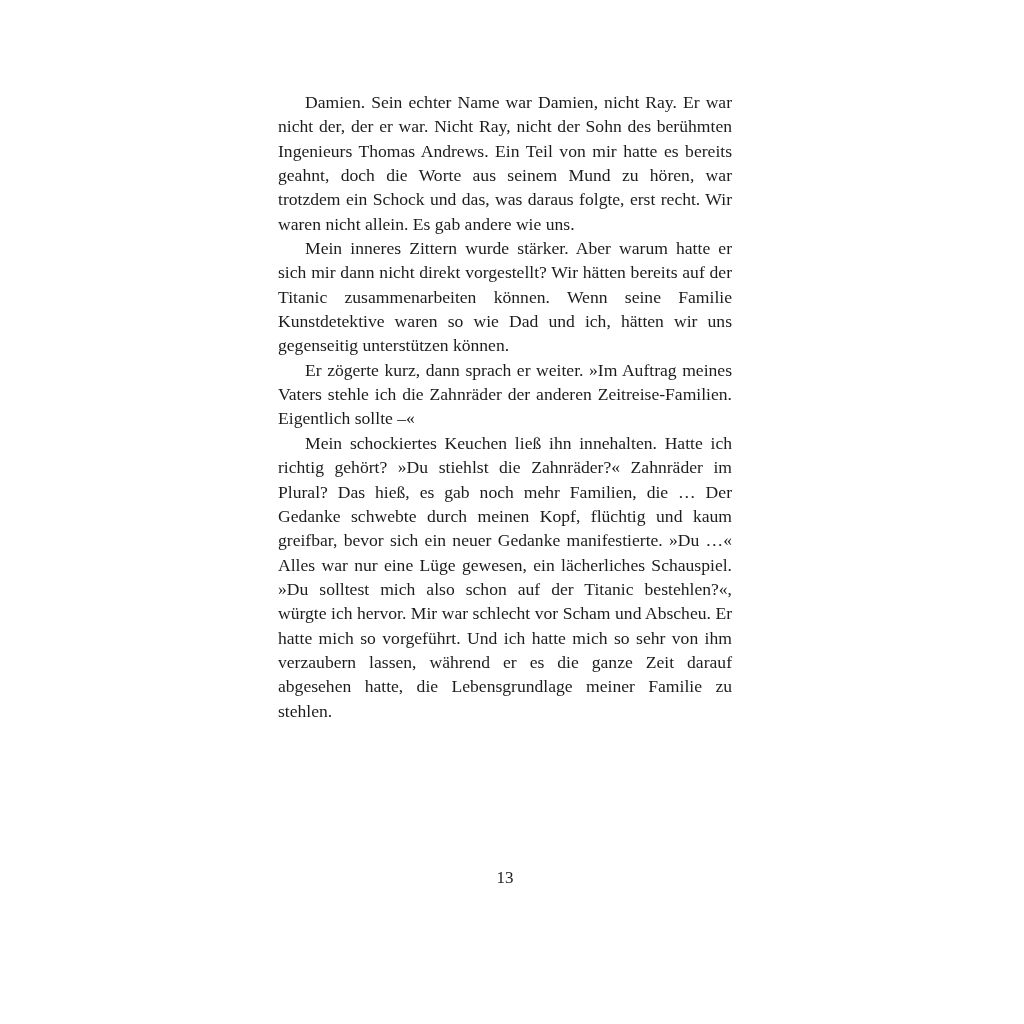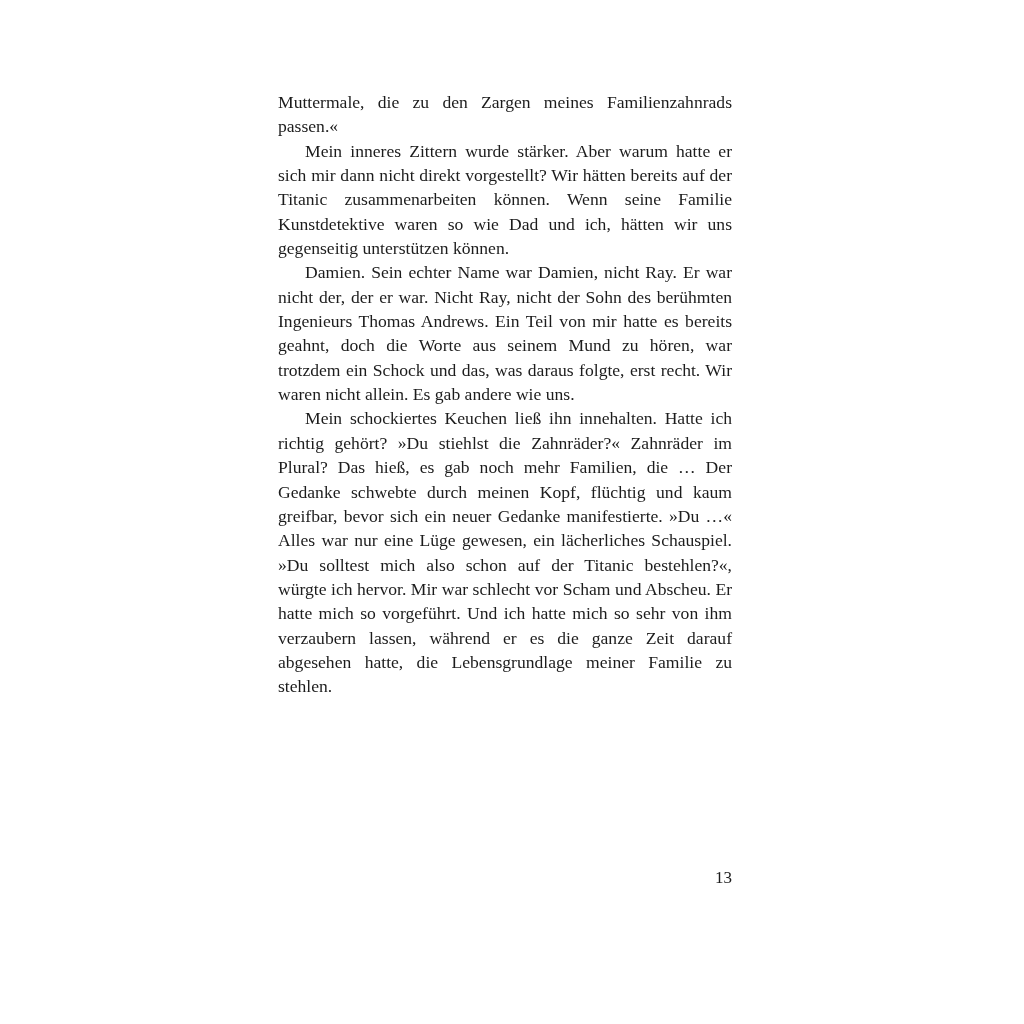--- a/index.html
+++ b/index.html
@@ -32,30 +32,30 @@
     padding: 0;
   }
   .text-block p.indent {
     text-indent: 27px;
   }
   .page-number {
     position: absolute;
     left: 278px;
     top: 868px;
     width: 454px;
-    text-align: right;
+    text-align: center;
     font-family: "Liberation Serif", "DejaVu Serif", serif;
     font-size: 17px;
     color: #1c1c1c;
   }
 </style>
 </head>
 <body>
 
 <div class="book-page">
   <div class="text-block" id="paragraphs">
-      <p class="" lang="de">Muttermale, die zu den Zargen meines Familienzahnrads passen.«</p>
+      <p class="indent" lang="de">Damien. Sein echter Name war Damien, nicht Ray. Er war nicht der, der er war. Nicht Ray, nicht der Sohn des berühmten Ingenieurs Thomas Andrews. Ein Teil von mir hatte es bereits geahnt, doch die Worte aus seinem Mund zu hören, war trotzdem ein Schock und das, was daraus folgte, erst recht. Wir waren nicht allein. Es gab andere wie uns.</p>
       <p class="indent" lang="de">Mein inneres Zittern wurde stärker. Aber warum hatte er sich mir dann nicht direkt vorgestellt? Wir hätten bereits auf der Titanic zusammenarbeiten können. Wenn seine Familie Kunstdetektive waren so wie Dad und ich, hätten wir uns gegenseitig unterstützen können.</p>
-      <p class="indent" lang="de">Damien. Sein echter Name war Damien, nicht Ray. Er war nicht der, der er war. Nicht Ray, nicht der Sohn des berühmten Ingenieurs Thomas Andrews. Ein Teil von mir hatte es bereits geahnt, doch die Worte aus seinem Mund zu hören, war trotzdem ein Schock und das, was daraus folgte, erst recht. Wir waren nicht allein. Es gab andere wie uns.</p>
+      <p class="indent" lang="de">Er zögerte kurz, dann sprach er weiter. »Im Auftrag meines Vaters stehle ich die Zahnräder der anderen Zeitreise-Familien. Eigentlich sollte –«</p>
       <p class="indent" lang="de">Mein schockiertes Keuchen ließ ihn innehalten. Hatte ich richtig gehört? »Du stiehlst die Zahnräder?« Zahnräder im Plural? Das hieß, es gab noch mehr Familien, die … Der Gedanke schwebte durch meinen Kopf, flüchtig und kaum greifbar, bevor sich ein neuer Gedanke manifestierte. »Du …« Alles war nur eine Lüge gewesen, ein lächerliches Schauspiel. »Du solltest mich also schon auf der Titanic bestehlen?«, würgte ich hervor. Mir war schlecht vor Scham und Abscheu. Er hatte mich so vorgeführt. Und ich hatte mich so sehr von ihm verzaubern lassen, während er es die ganze Zeit darauf abgesehen hatte, die Lebensgrundlage meiner Familie zu stehlen.</p>
     </div>
   <div class="page-number">13</div>
 </div>
 
 </body></html>

